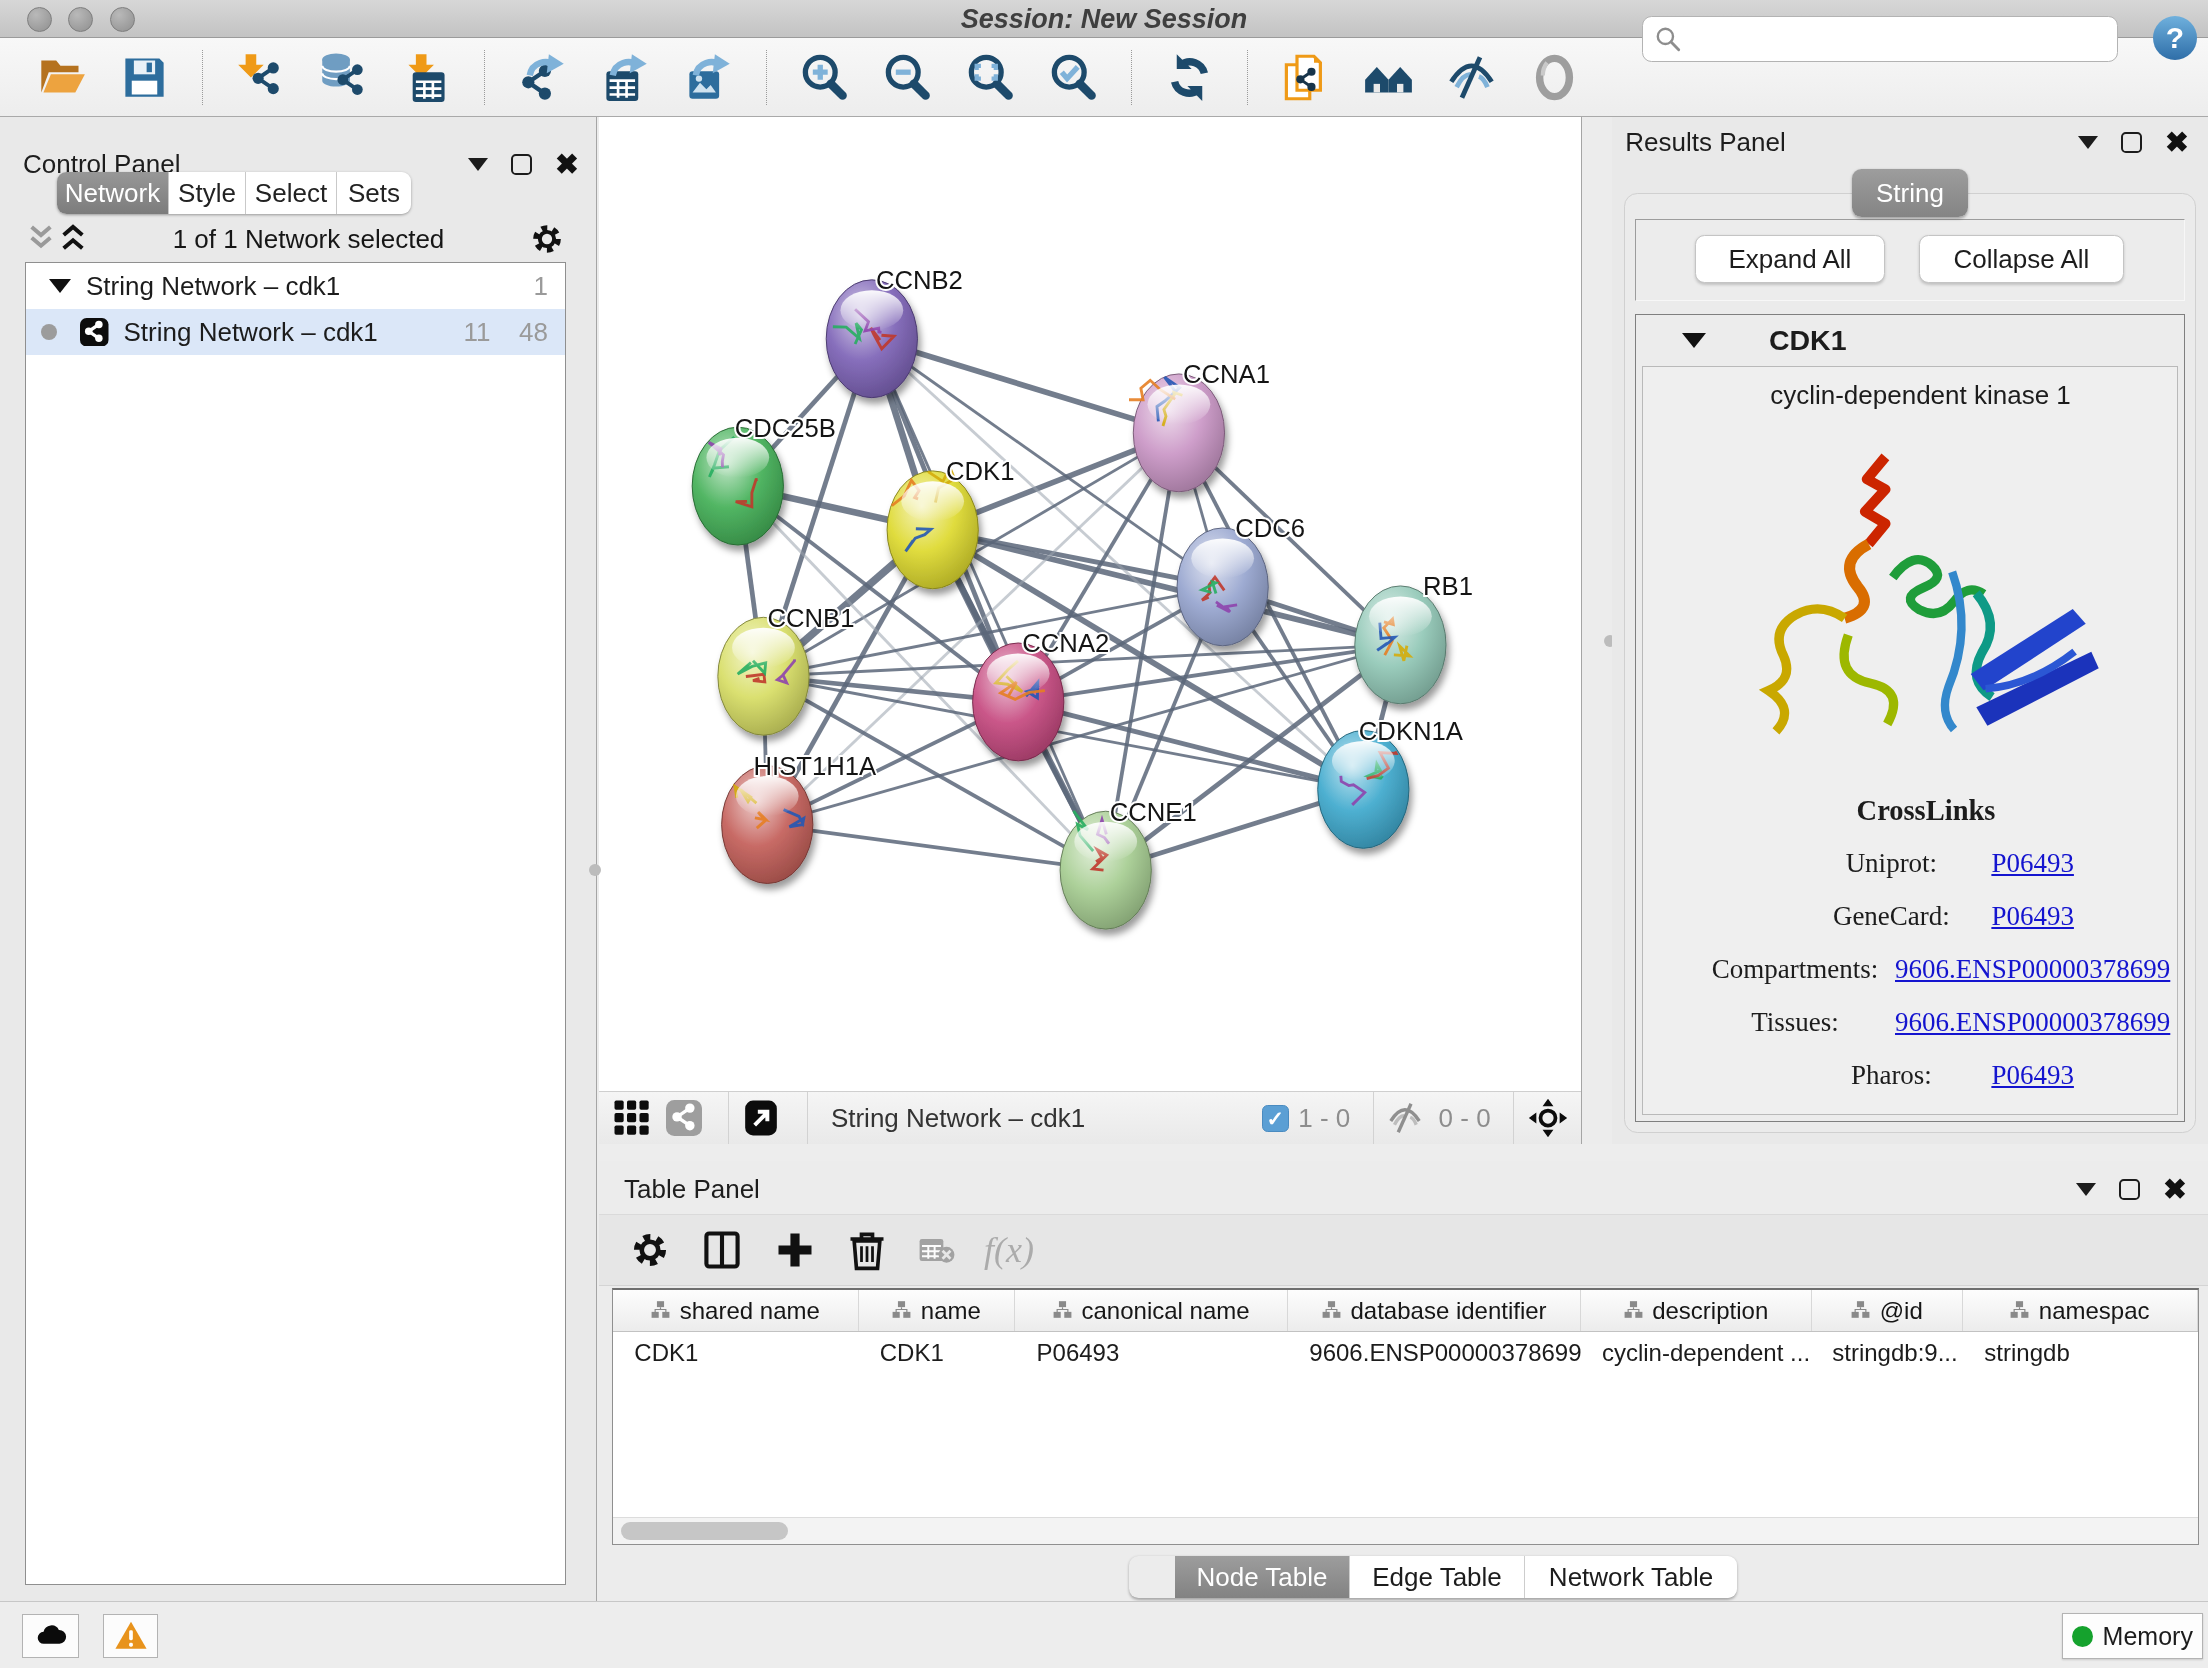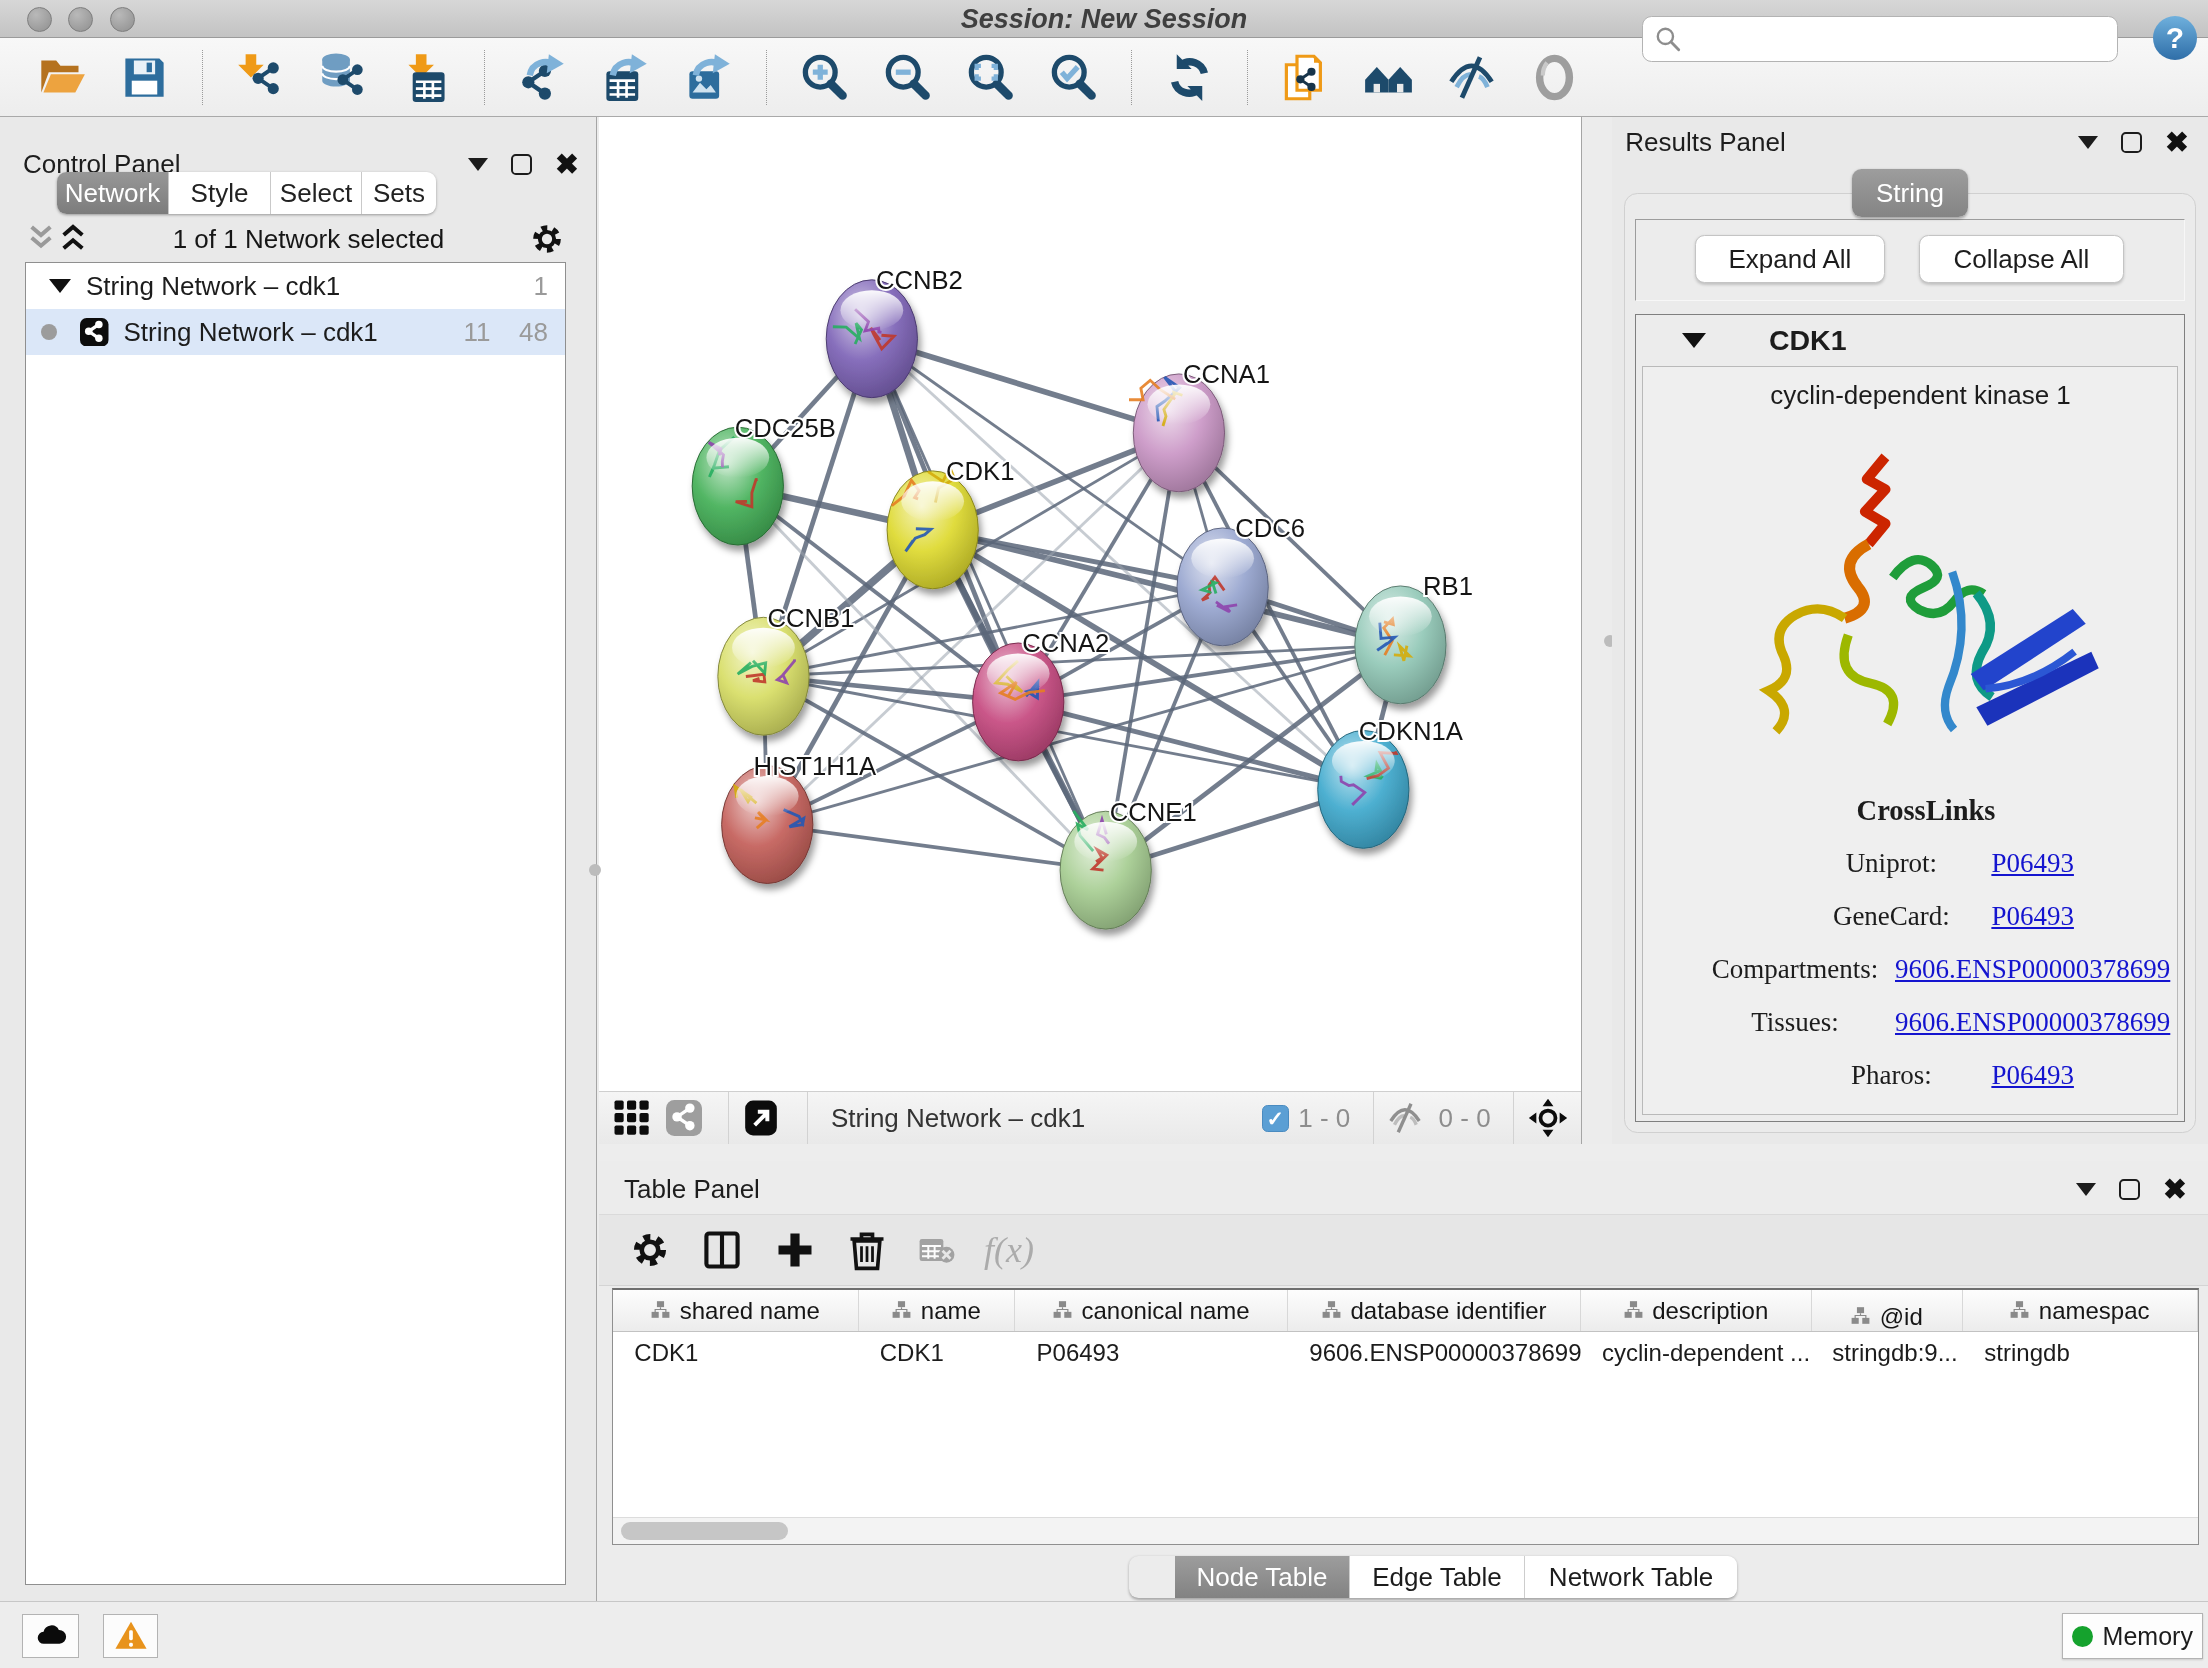--- a/index.html
+++ b/index.html
@@ -321,21 +321,21 @@
   <div class="cp-head">
     <span class="panel-title">Control Panel</span>
     <span class="panel-btns">
       <span class="pb-menu"></span>
       <span class="pb-float"></span>
       <span class="pb-close">✖</span>
     </span>
   </div>
   <div class="cp-tabs">
       <div class="cp-tab sel" style="width: 112px;">Network</div>
-      <div class="cp-tab" style="width: 102px;">Style</div>
+      <div class="cp-tab" style="width: 77px;">Style</div>
       <div class="cp-tab" style="width: 91px;">Select</div>
       <div class="cp-tab" style="width: 74px;">Sets</div>
     </div>
   <div class="selbar">
     <span class="chev"><svg viewBox="0 0 24 24">
           <path d="M5 3l7 6 7-6M5 11l7 6 7-6" fill="none" stroke="#9a9a9a" stroke-width="3"></path>
         </svg></span>
     <span class="chev"><svg viewBox="0 0 24 24">
           <path d="M5 9l7-6 7 6M5 19l7-6 7 6" fill="none" stroke="#111" stroke-width="3"></path>
         </svg></span>
@@ -752,21 +752,21 @@
         </div>
         <div class="hcell" style="width: 243px;">
           <span><svg viewBox="0 0 16 16">
               <rect x="5" y="1" width="6" height="5" fill="#8a8a8a"></rect>
               <rect x="0.5" y="10" width="6" height="5" fill="#8a8a8a"></rect>
               <rect x="9.5" y="10" width="6" height="5" fill="#8a8a8a"></rect>
               <path d="M8 6v2M3.5 10V8h9v2" stroke="#8a8a8a" fill="none"></path>
             </svg></span>
           <span>description</span>
         </div>
-        <div class="hcell" style="width: 160px; align-items: flex-end;">
+        <div class="hcell" style="width: 160px;">
           <span><svg viewBox="0 0 16 16">
               <rect x="5" y="1" width="6" height="5" fill="#8a8a8a"></rect>
               <rect x="0.5" y="10" width="6" height="5" fill="#8a8a8a"></rect>
               <rect x="9.5" y="10" width="6" height="5" fill="#8a8a8a"></rect>
               <path d="M8 6v2M3.5 10V8h9v2" stroke="#8a8a8a" fill="none"></path>
             </svg></span>
           <span>@id</span>
         </div>
         <div class="hcell" style="width: 247px;">
           <span><svg viewBox="0 0 16 16">

